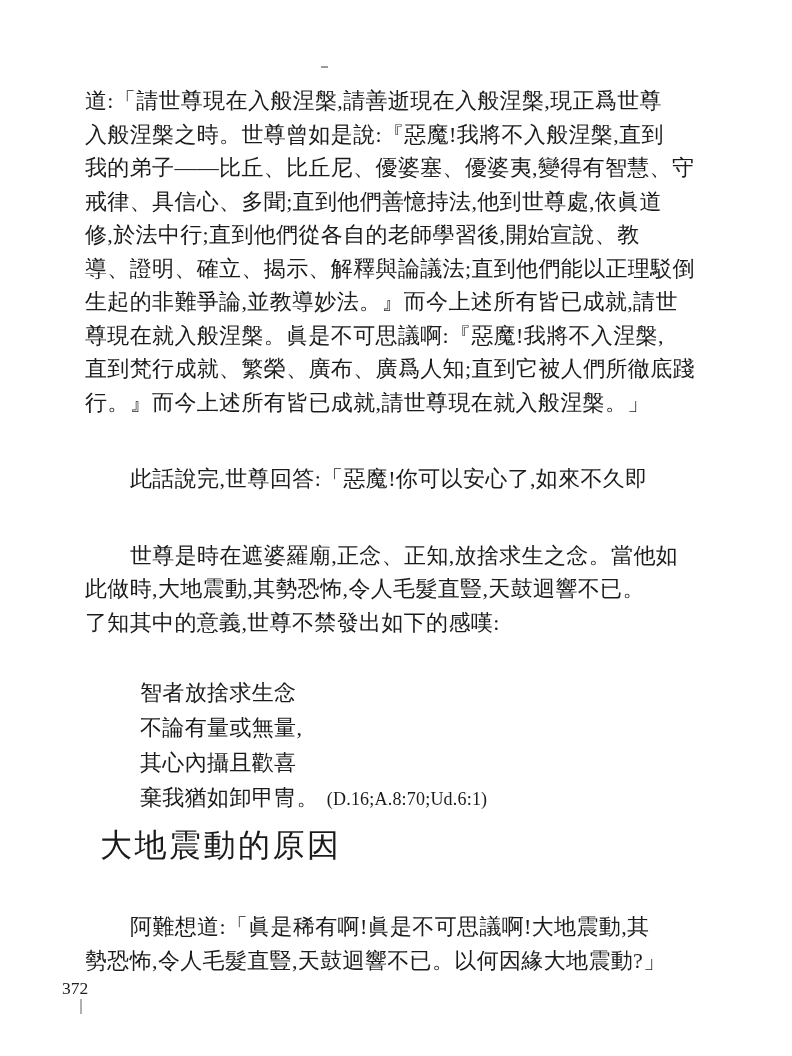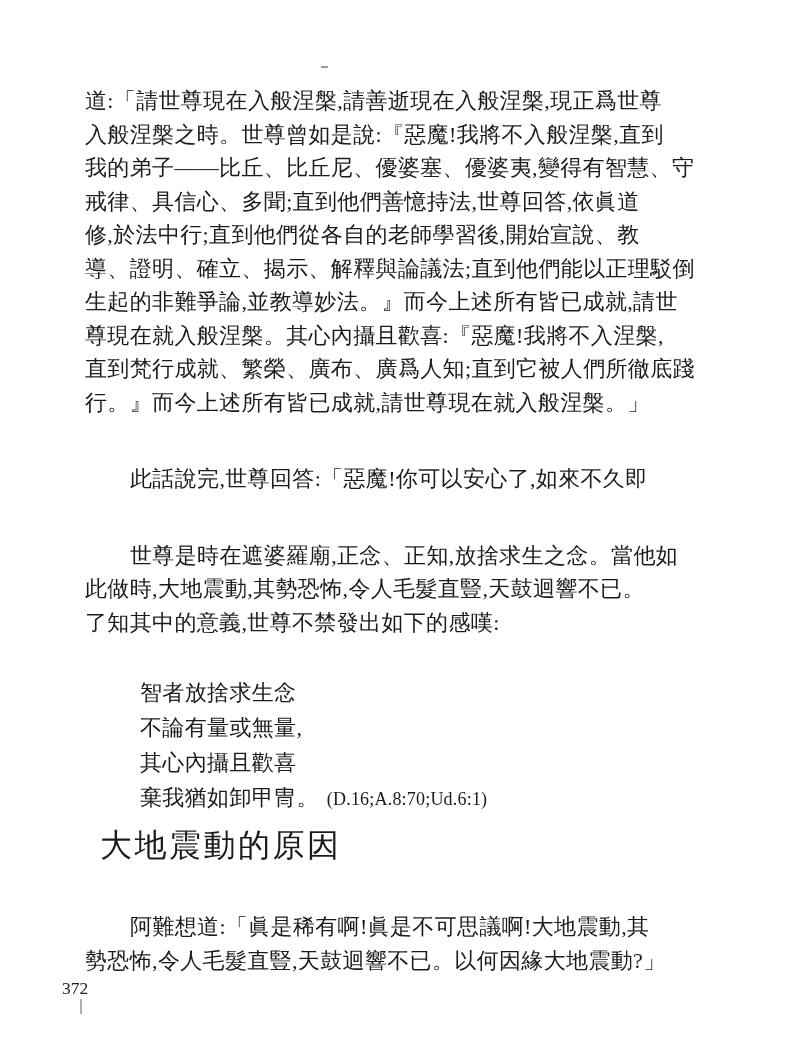--- a/index.html
+++ b/index.html
@@ -92,25 +92,25 @@
 <div class="page">
 
   <div class="scan-mark"></div>
 
   <main class="text-block">
 
     <section>
       <div class="ln">道:「請世尊現在入般涅槃,請善逝現在入般涅槃,現正爲世尊</div>
       <div class="ln">入般涅槃之時。世尊曾如是說:『惡魔!我將不入般涅槃,直到</div>
       <div class="ln">我的弟子——比丘、比丘尼、優婆塞、優婆夷,變得有智慧、守</div>
-      <div class="ln">戒律、具信心、多聞;直到他們善憶持法,世尊回答,依眞道</div>
+      <div class="ln">戒律、具信心、多聞;直到他們善憶持法,他到世尊處,依眞道</div>
       <div class="ln">修,於法中行;直到他們從各自的老師學習後,開始宣說、教</div>
       <div class="ln">導、證明、確立、揭示、解釋與論議法;直到他們能以正理駁倒</div>
       <div class="ln">生起的非難爭論,並教導妙法。』而今上述所有皆已成就,請世</div>
-      <div class="ln">尊現在就入般涅槃。其心內攝且歡喜:『惡魔!我將不入涅槃,</div>
+      <div class="ln">尊現在就入般涅槃。眞是不可思議啊:『惡魔!我將不入涅槃,</div>
       <div class="ln">直到梵行成就、繁榮、廣布、廣爲人知;直到它被人們所徹底踐</div>
       <div class="ln">行。』而今上述所有皆已成就,請世尊現在就入般涅槃。」</div>
     </section>
 
     <section>
       <div class="ln indent">此話說完,世尊回答:「惡魔!你可以安心了,如來不久即</div>
     </section>
 
     <section>
       <div class="ln indent">世尊是時在遮婆羅廟,正念、正知,放捨求生之念。當他如</div>

